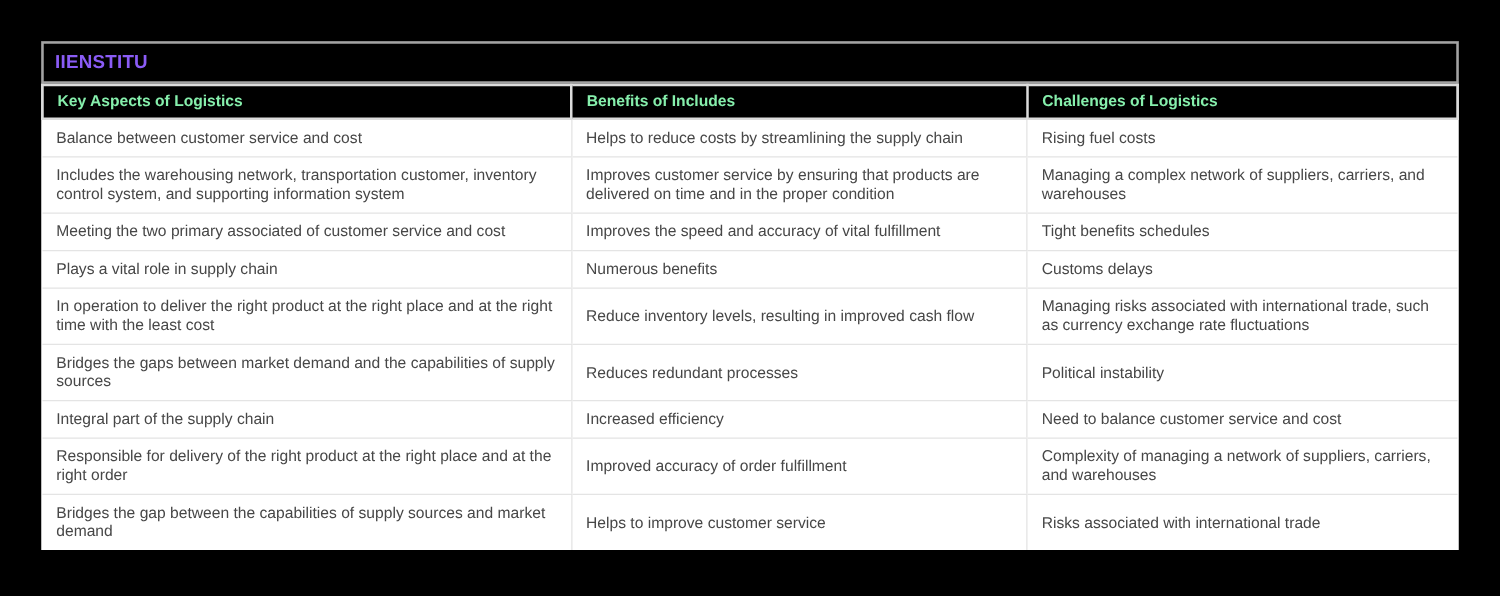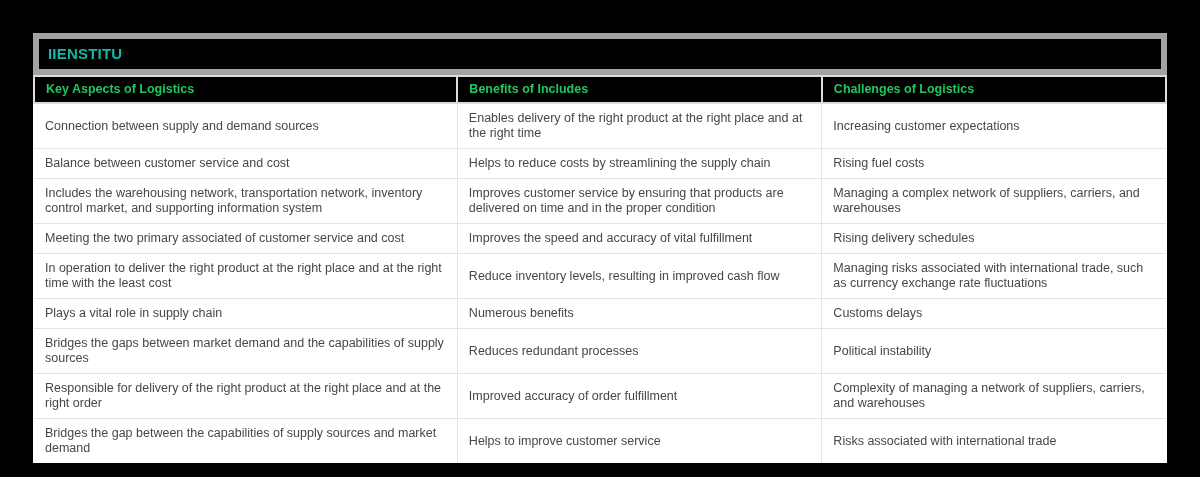--- a/index.html
+++ b/index.html
@@ -16,36 +16,36 @@
   }
   .panel {
     position: absolute;
     left: 33px;
     top: 33px;
     width: 1134px;
     background: #ffffff;
   }
   .titlebar {
     background: #000000;
-    border: 6px solid #a3a3a3;
-    color: #14b8a6;
+    border: 2px solid #a3a3a3;
+    color: #8b5cf6;
     font-weight: bold;
     font-size: 15px;
     line-height: 18px;
     padding: 6px 9px;
     letter-spacing: 0.2px;
   }
   table.logistics {
     width: 100%;
     border-collapse: collapse;
     table-layout: fixed;
   }
   table.logistics thead th {
     background: #000000;
-    color: #22c55e;
+    color: #86efac;
     border: 2px solid #dcdcdc;
     font-size: 12.5px;
     font-weight: bold;
     text-align: left;
     padding: 5px 11px;
     line-height: 15px;
   }
   table.logistics tbody td {
     font-size: 12.5px;
     line-height: 15px;
@@ -80,53 +80,53 @@
     </colgroup>
     <thead>
       <tr>
           <th>Key Aspects of Logistics</th>
           <th>Benefits of Includes</th>
           <th>Challenges of Logistics</th>
         </tr>
     </thead>
     <tbody>
         <tr>
-          <td>Connection between supply and demand sources</td>
-          <td>Enables delivery of the right product at the right place and at the right time</td>
-          <td>Increasing customer expectations</td>
-        </tr>
-        <tr>
           <td>Balance between customer service and cost</td>
           <td>Helps to reduce costs by streamlining the supply chain</td>
           <td>Rising fuel costs</td>
         </tr>
         <tr>
-          <td>Includes the warehousing network, transportation network, inventory control market, and supporting information system</td>
+          <td>Includes the warehousing network, transportation customer, inventory control system, and supporting information system</td>
           <td>Improves customer service by ensuring that products are delivered on time and in the proper condition</td>
           <td>Managing a complex network of suppliers, carriers, and warehouses</td>
         </tr>
         <tr>
           <td>Meeting the two primary associated of customer service and cost</td>
           <td>Improves the speed and accuracy of vital fulfillment</td>
-          <td>Rising delivery schedules</td>
+          <td>Tight benefits schedules</td>
+        </tr>
+        <tr>
+          <td>Plays a vital role in supply chain</td>
+          <td>Numerous benefits</td>
+          <td>Customs delays</td>
         </tr>
         <tr>
           <td>In operation to deliver the right product at the right place and at the right time with the least cost</td>
           <td>Reduce inventory levels, resulting in improved cash flow</td>
           <td>Managing risks associated with international trade, such as currency exchange rate fluctuations</td>
         </tr>
         <tr>
-          <td>Plays a vital role in supply chain</td>
-          <td>Numerous benefits</td>
-          <td>Customs delays</td>
-        </tr>
-        <tr>
           <td>Bridges the gaps between market demand and the capabilities of supply sources</td>
           <td>Reduces redundant processes</td>
           <td>Political instability</td>
+        </tr>
+        <tr>
+          <td>Integral part of the supply chain</td>
+          <td>Increased efficiency</td>
+          <td>Need to balance customer service and cost</td>
         </tr>
         <tr>
           <td>Responsible for delivery of the right product at the right place and at the right order</td>
           <td>Improved accuracy of order fulfillment</td>
           <td>Complexity of managing a network of suppliers, carriers, and warehouses</td>
         </tr>
         <tr>
           <td>Bridges the gap between the capabilities of supply sources and market demand</td>
           <td>Helps to improve customer service</td>
           <td>Risks associated with international trade</td>

